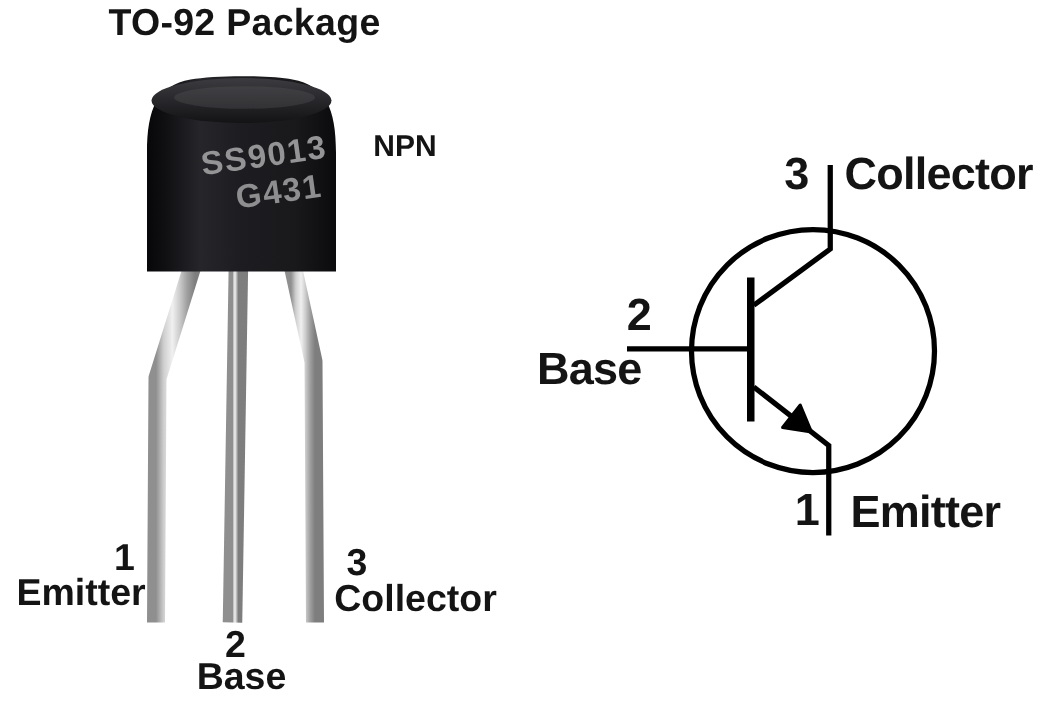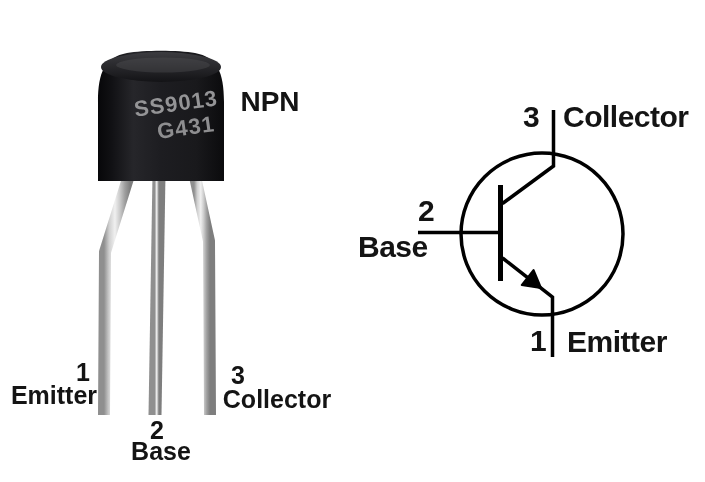--- a/index.html
+++ b/index.html
@@ -23,21 +23,21 @@
   .lbl {
     position: absolute;
     color: #141414;
     white-space: nowrap;
     line-height: 1;
     font-weight: 700;
   }
   .lbl.centered { transform: translateX(-50%); }
   .fs-title { font-size: 25px; letter-spacing: 0.2px; }
   .fs-left  { font-size: 25px; }
-  .fs-npn   { font-size: 28px; }
+  .fs-npn   { font-size: 20px; }
   .fs-right { font-size: 30px; letter-spacing: -0.5px; }
 </style>
 </head>
 <body>
 
 <div class="stage">
 
   <svg class="shapes" width="705" height="482" viewBox="0 0 705 482">
     <defs>
       <linearGradient id="bodyGrad" x1="0" y1="0" x2="1" y2="0">
@@ -80,20 +80,21 @@
     <g stroke="#000000" fill="none">
       <circle cx="542" cy="234" r="81" stroke-width="3.5"></circle>
       <path d="M 500.5 185 L 500.5 281" stroke-width="5"></path>
       <path d="M 418 232.5 L 498.5 232.5" stroke-width="3.5"></path>
       <path d="M 553.5 110 L 553.5 166 L 502.5 203.5" stroke-width="3.5"></path>
       <path d="M 502.5 258 L 552.5 297 L 552.5 357" stroke-width="3.5"></path>
       <polygon points="541,288 521.7,285 533.5,270" fill="#000000" stroke="#000000" stroke-width="2" stroke-linejoin="round"></polygon>
     </g>
   </svg>
 
+  <div class="lbl centered fs-title" style="left:163px; top:3px;">TO-92 Package</div>
 
   <div class="lbl centered fs-npn" style="left:270px; top:88px;">NPN</div>
 
   <div class="lbl centered fs-left" style="left:83px; top:360px;">1</div>
   <div class="lbl centered fs-left" style="left:54px; top:383px;">Emitter</div>
 
   <div class="lbl centered fs-left" style="left:157px; top:418px;">2</div>
   <div class="lbl centered fs-left" style="left:161px; top:439px;">Base</div>
 
   <div class="lbl centered fs-left" style="left:238px; top:363px;">3</div>

